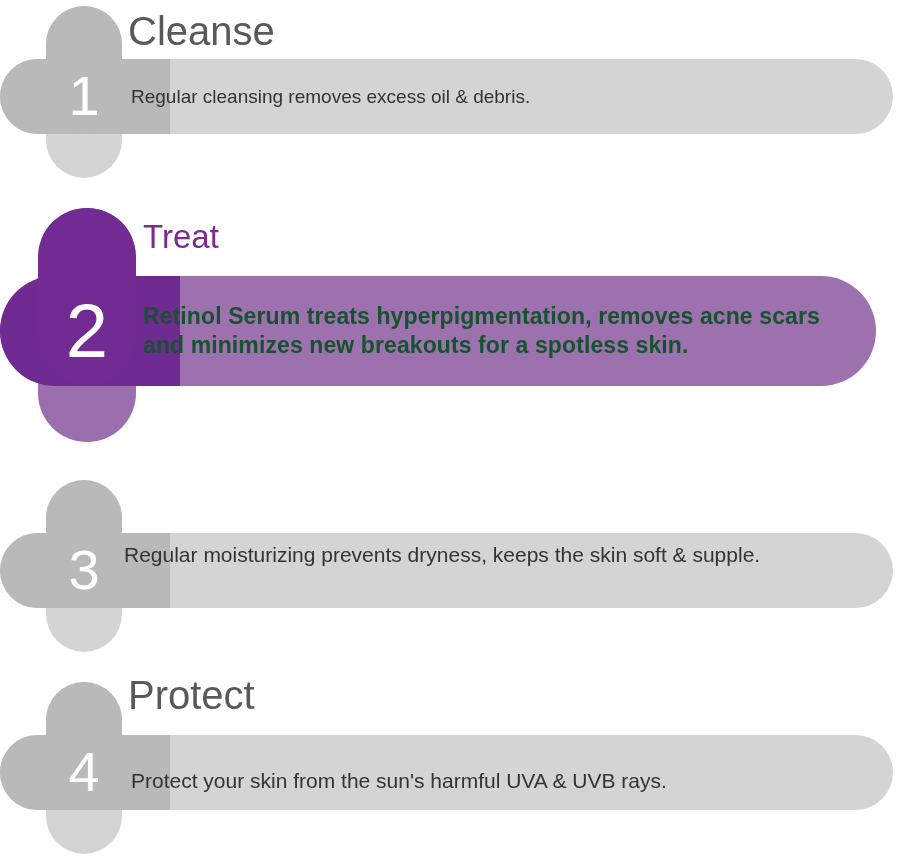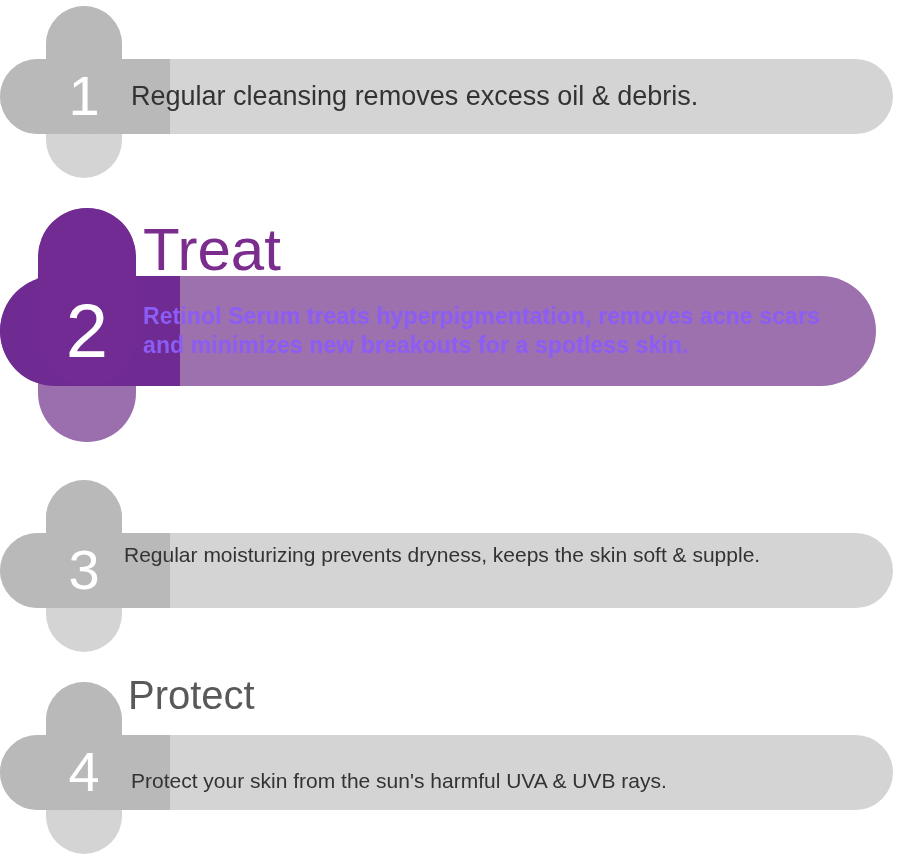--- a/index.html
+++ b/index.html
@@ -80,36 +80,36 @@
 
   
   .s1 { top: 0; height: 200px; }
   .s1 .pill-v-light { left: 46px;  top: 6px;   width: 76px;  height: 172px; background: #d4d4d4; }
   .s1 .pill-h       { left: 0px;   top: 59px;  width: 893px; height: 75px;  background: #d4d4d4; }
   .s1 .pill-h-dark  { position:absolute; left: 0px; top: 59px; width: 170px; height: 75px; border-radius: 999px 0 0 999px; background: #b9b9b9; }
   .s1 .pill-v-dark  { left: 46px;  top: 6px;   width: 76px;  height: 128px; background: #b9b9b9; }
   .s1 .num { left: 46px; top: 68px; width: 76px; font-size: 56px; }
   .s1 .heading { left: 128px; top: 11px; font-size: 40px; color: #595959; }
   .s1 .bar { left: 0px; top: 59px; width: 893px; height: 75px; }
-  .s1 .bar-text { margin-left: 131px; font-size: 27px; color: #333333; }
+  .s1 .bar-text { margin-left: 131px; font-size: 19px; color: #333333; }
 
   
   .s2 { top: 200px; height: 270px; }
   .s2 .pill-v-light { left: 38px;  top: 8px;   width: 98px;  height: 234px; background: #9b6fad; }
   .s2 .pill-h       { left: 0px;   top: 76px;  width: 876px; height: 110px; background: #9c71ae; }
   .s2 .pill-h-dark  { position:absolute; left: 0px; top: 76px; width: 180px; height: 110px; border-radius: 999px 0 0 999px; background: #6f2b91; }
   .s2 .pill-v-dark  { left: 38px;  top: 8px;   width: 98px;  height: 178px; background: #722b92; }
   .s2 .num { left: 38px; top: 93px; width: 98px; font-size: 76px; }
-  .s2 .heading { left: 143px; top: 20px; font-size: 60px; color: #7b2d8e; }
+  .s2 .heading { left: 143px; top: 20px; font-size: 33px; color: #7b2d8e; }
   .s2 .bar { left: 0px; top: 76px; width: 876px; height: 110px; }
   .s2 .bar-text {
     margin-left: 143px;
     font-size: 23px;
     line-height: 29px;
-    color: #8b5cf6;
+    color: #14532d;
     font-weight: bold;
     letter-spacing: 0.1px;
     max-width: 722px;
   }
 
   
   .s3 { top: 470px; height: 200px; }
   .s3 .pill-v-light { left: 46px;  top: 10px;  width: 76px;  height: 172px; background: #d4d4d4; }
   .s3 .pill-h       { left: 0px;   top: 63px;  width: 893px; height: 75px;  background: #d4d4d4; }
   .s3 .pill-h-dark  { position:absolute; left: 0px; top: 63px; width: 170px; height: 75px; border-radius: 999px 0 0 999px; background: #b9b9b9; }
@@ -136,20 +136,21 @@
 <div id="steps">
 
   <div class="step s1">
     <div class="marker">
       <div class="pill-v-light"></div>
       <div class="pill-h"></div>
       <div class="pill-h-dark"></div>
       <div class="pill-v-dark"></div>
       <div class="num">1</div>
     </div>
+    <div class="heading">Cleanse</div>
     <div class="bar">
       <span class="bar-text">Regular cleansing removes excess oil &amp; debris.</span>
     </div>
   </div>
 
   <div class="step s2">
     <div class="marker">
       <div class="pill-v-light"></div>
       <div class="pill-h"></div>
       <div class="pill-h-dark"></div>

